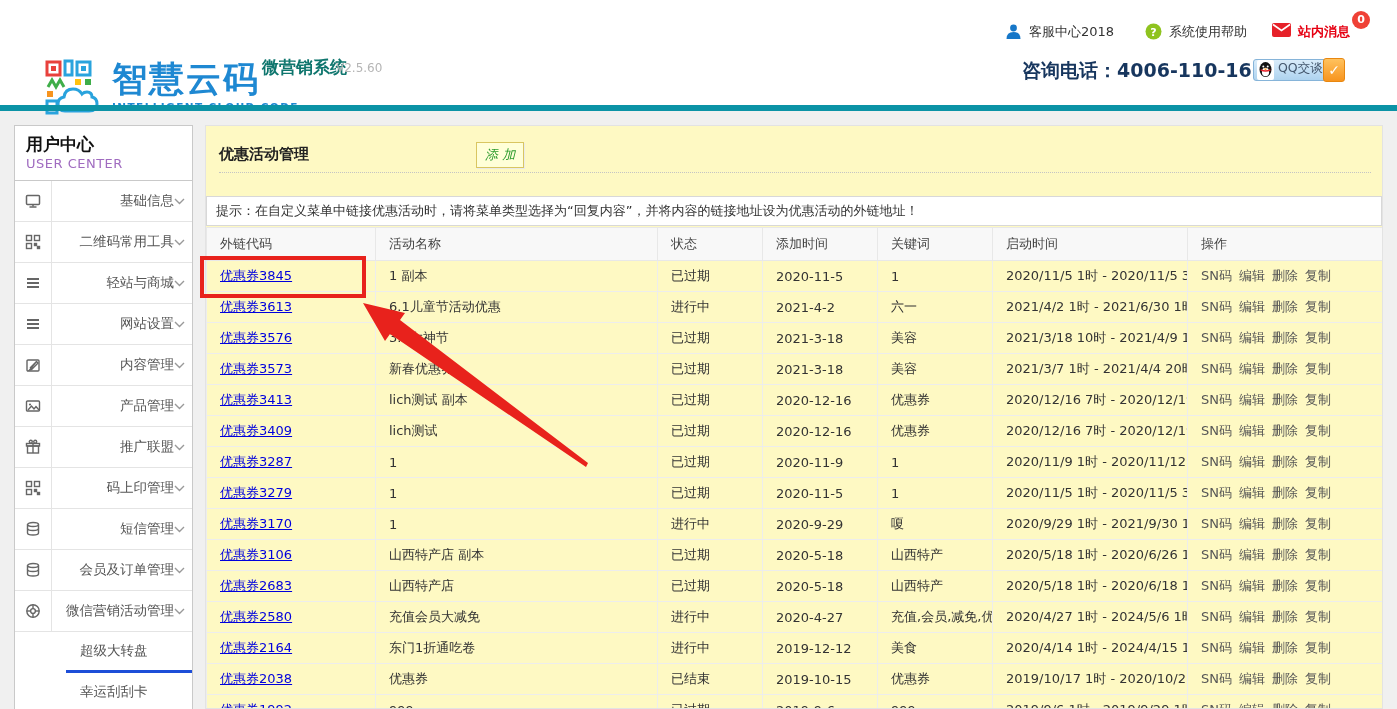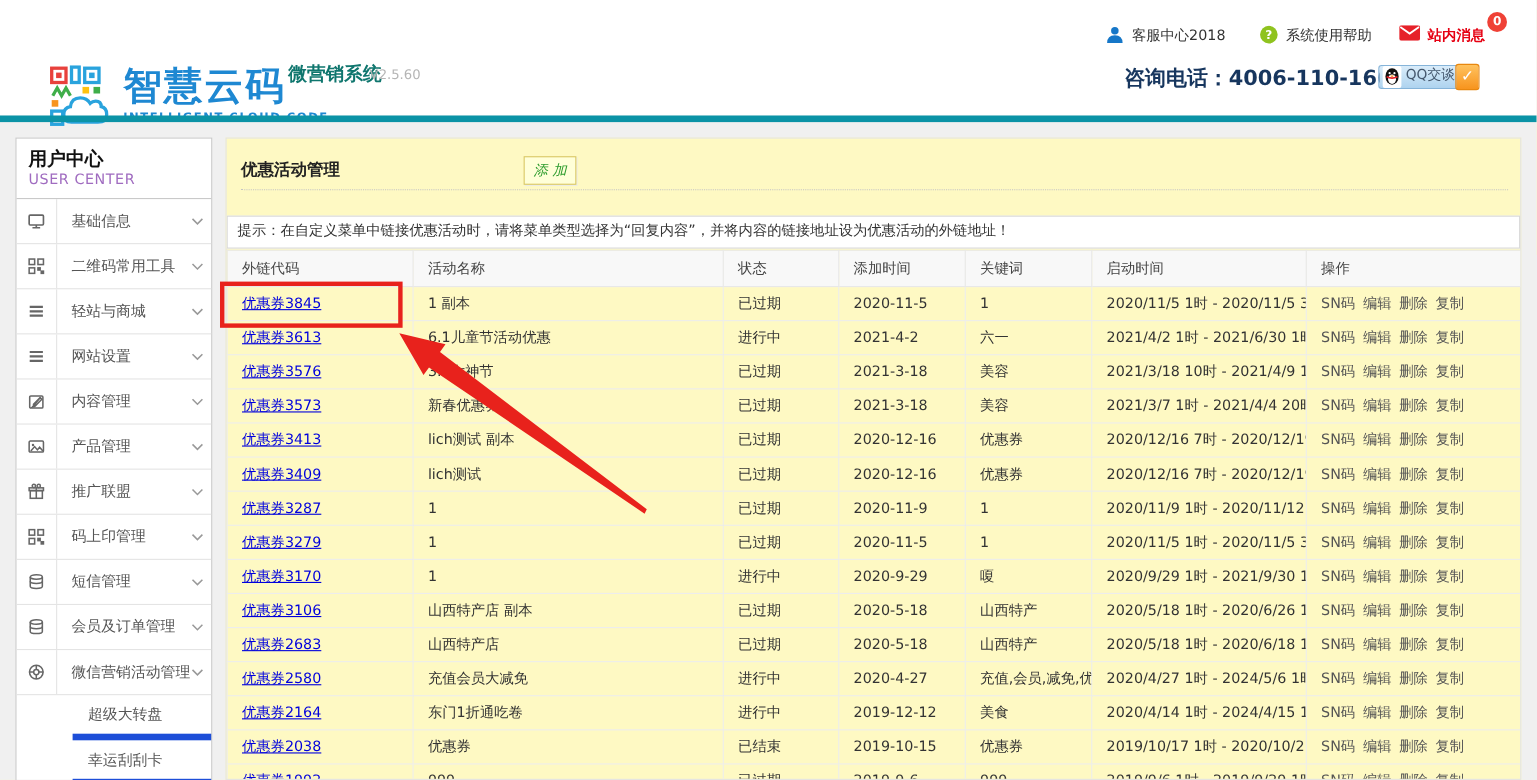--- a/index.html
+++ b/index.html
@@ -49,23 +49,23 @@
   
   .sidebar {
     position:absolute; left:14px; top:125px; width:179px; height:585px;
     background:#fff; border:1px solid #c9c9c9;
   }
   .sb-header { height:55px; border-bottom:1px solid #c9c9c9; padding:7px 0 0 11px; }
   .sb-title { font-size:17px; font-weight:bold; color:#111; }
   .sb-sub { font-size:13px; color:#a06cc0; letter-spacing:.5px; }
   .sb-item { height:41px; display:flex; align-items:center; border-bottom:1px solid #e4e4e4; }
   .sb-icon { width:37px; align-self:stretch; border-right:1px solid #e4e4e4; display:flex; align-items:center; justify-content:center; flex-shrink:0; }
-  .sb-label { flex:1; padding-left:13px; font-size:13.5px; color:#555; white-space:nowrap; overflow:hidden; }
+  .sb-label { flex:1; padding-left:13px; font-size:13.5px; color:#555; white-space:nowrap; overflow:hidden;text-align:right; }
   .sb-chev { flex-shrink:0; margin-right:7px; display:inline-flex; }
-  .sb-subitem { height:41px; margin-left:51px; border-bottom:6px solid #1d4ed8; display:flex; align-items:center; padding-left:14px; font-size:13.5px; color:#555; }
+  .sb-subitem { height:41px; margin-left:51px; border-bottom:3px solid #1d4ed8; display:flex; align-items:center; padding-left:14px; font-size:13.5px; color:#555; }
 
   
   .main {
     position:absolute; left:205px; top:125px; width:1178px; height:584px;
     background:#fef9c3; border:1px solid #e3e3e3; overflow:hidden;
   }
   .main-title { position:absolute; left:13px; top:19px; font-size:15px; font-weight:bold; color:#222; }
   .add-btn {
     position:absolute; left:270px; top:16px;
     background:#ffffd8; border:1px solid #d9c661; box-shadow:1px 1px 0 #e9e9e9;

